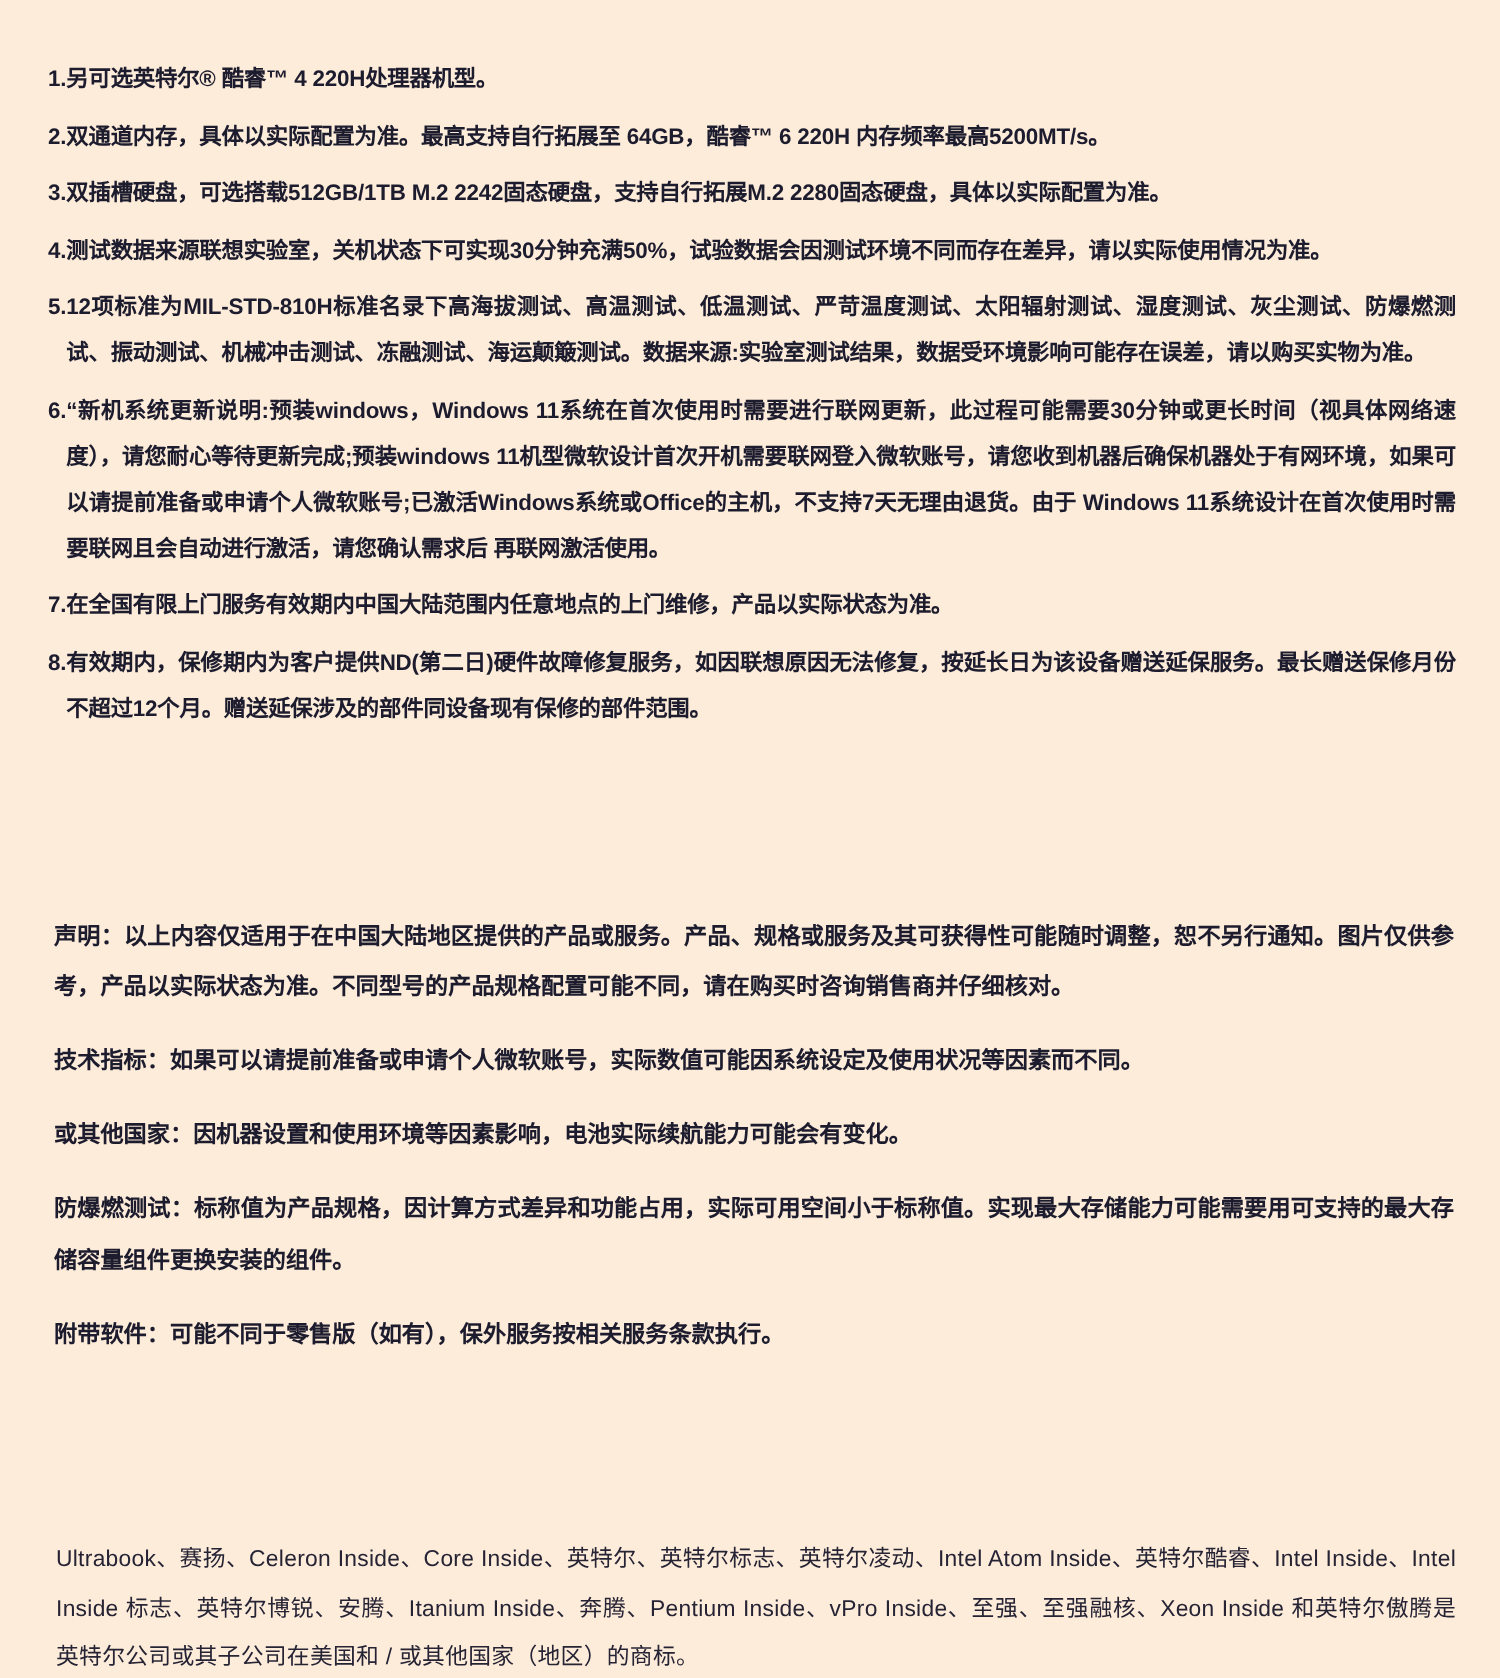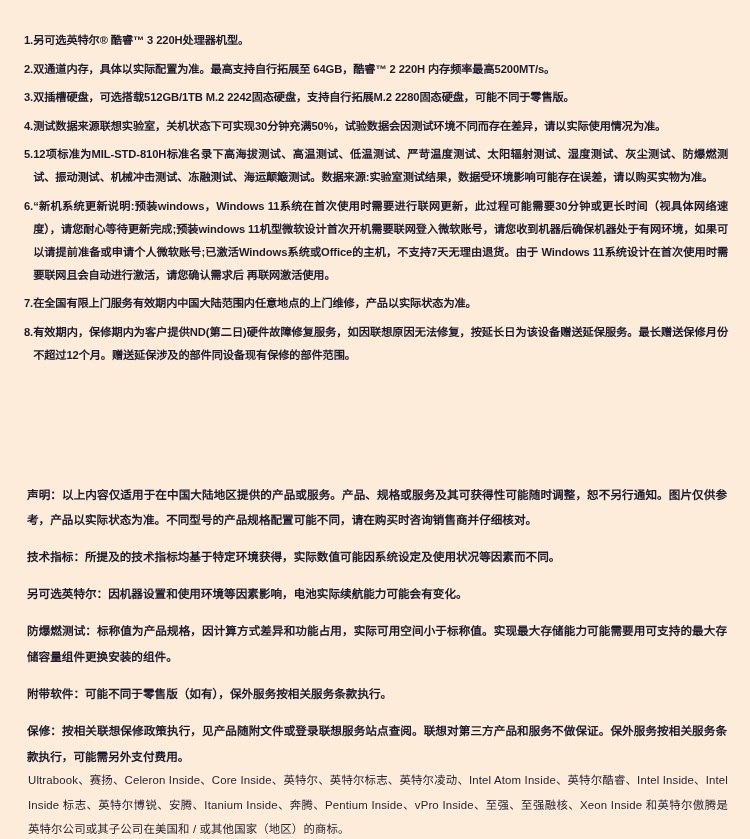--- a/index.html
+++ b/index.html
@@ -49,21 +49,21 @@
   .fn-text {
     flex: 1 1 auto;
     text-align: justify;
     text-justify: inter-ideograph;
     word-break: break-all;
   }
 
   
   .declaration {
     position: absolute;
-    top: 470px;
+    top: 444px;
     left: 27px;
     width: 700px;
   }
   .decl-line {
     font-size: 11.6px;
     line-height: 25.5px;
     font-weight: 700;
     color: #1d1c2e;
     text-align: justify;
     text-justify: inter-ideograph;
@@ -92,31 +92,31 @@
 </style>
 </head>
 <body style="background: rgb(252, 236, 217); color: rgb(29, 28, 46);">
 
 <div class="page">
 
   <div class="footnotes">
 
     <div class="fn-item">
       <span class="fn-num">1.</span>
-      <span class="fn-text">另可选英特尔® 酷睿™ 3 220H处理器机型。</span>
+      <span class="fn-text">另可选英特尔® 酷睿™ 4 220H处理器机型。</span>
     </div>
 
     <div class="fn-item">
       <span class="fn-num">2.</span>
-      <span class="fn-text">双通道内存，具体以实际配置为准。最高支持自行拓展至 64GB，酷睿™ 2 220H 内存频率最高5200MT/s。</span>
+      <span class="fn-text">双通道内存，具体以实际配置为准。最高支持自行拓展至 64GB，酷睿™ 6 220H 内存频率最高5200MT/s。</span>
     </div>
 
     <div class="fn-item">
       <span class="fn-num">3.</span>
-      <span class="fn-text">双插槽硬盘，可选搭载512GB/1TB M.2 2242固态硬盘，支持自行拓展M.2 2280固态硬盘，可能不同于零售版。</span>
+      <span class="fn-text">双插槽硬盘，可选搭载512GB/1TB M.2 2242固态硬盘，支持自行拓展M.2 2280固态硬盘，具体以实际配置为准。</span>
     </div>
 
     <div class="fn-item">
       <span class="fn-num">4.</span>
       <span class="fn-text">测试数据来源联想实验室，关机状态下可实现30分钟充满50%，试验数据会因测试环境不同而存在差异，请以实际使用情况为准。</span>
     </div>
 
     <div class="fn-item">
       <span class="fn-num">5.</span>
       <span class="fn-text">12项标准为MIL-STD-810H标准名录下高海拔测试、高温测试、低温测试、严苛温度测试、太阳辐射测试、湿度测试、灰尘测试、防爆燃测试、振动测试、机械冲击测试、冻融测试、海运颠簸测试。数据来源:实验室测试结果，数据受环境影响可能存在误差，请以购买实物为准。</span>
@@ -139,36 +139,33 @@
 
   </div>
 
   <div class="declaration">
 
     <p class="decl-line">
       <span class="decl-label">声明：</span><span>以上内容仅适用于在中国大陆地区提供的产品或服务。产品、规格或服务及其可获得性可能随时调整，恕不另行通知。图片仅供参考，产品以实际状态为准。不同型号的产品规格配置可能不同，请在购买时咨询销售商并仔细核对。</span>
     </p>
 
     <p class="decl-line">
-      <span class="decl-label">技术指标：</span><span>所提及的技术指标均基于特定环境获得，实际数值可能因系统设定及使用状况等因素而不同。</span>
+      <span class="decl-label">技术指标：</span><span>如果可以请提前准备或申请个人微软账号，实际数值可能因系统设定及使用状况等因素而不同。</span>
     </p>
 
     <p class="decl-line">
-      <span class="decl-label">另可选英特尔：</span><span>因机器设置和使用环境等因素影响，电池实际续航能力可能会有变化。</span>
+      <span class="decl-label">或其他国家：</span><span>因机器设置和使用环境等因素影响，电池实际续航能力可能会有变化。</span>
     </p>
 
     <p class="decl-line">
       <span class="decl-label">防爆燃测试：</span><span>标称值为产品规格，因计算方式差异和功能占用，实际可用空间小于标称值。实现最大存储能力可能需要用可支持的最大存储容量组件更换安装的组件。</span>
     </p>
 
     <p class="decl-line">
       <span class="decl-label">附带软件：</span><span>可能不同于零售版（如有），保外服务按相关服务条款执行。</span>
     </p>
 
-    <p class="decl-line">
-      <span class="decl-label">保修：</span><span>按相关联想保修政策执行，见产品随附文件或登录联想服务站点查阅。联想对第三方产品和服务不做保证。保外服务按相关服务条款执行，可能需另外支付费用。</span>
-    </p>
 
   </div>
 
   <div class="trademark" style="color: rgb(38, 35, 53);">Ultrabook、赛扬、Celeron Inside、Core Inside、英特尔、英特尔标志、英特尔凌动、Intel Atom Inside、英特尔酷睿、Intel Inside、Intel Inside 标志、英特尔博锐、安腾、Itanium Inside、奔腾、Pentium Inside、vPro Inside、至强、至强融核、Xeon Inside 和英特尔傲腾是英特尔公司或其子公司在美国和 / 或其他国家（地区）的商标。</div>
 
 </div>
 
 </body></html>

